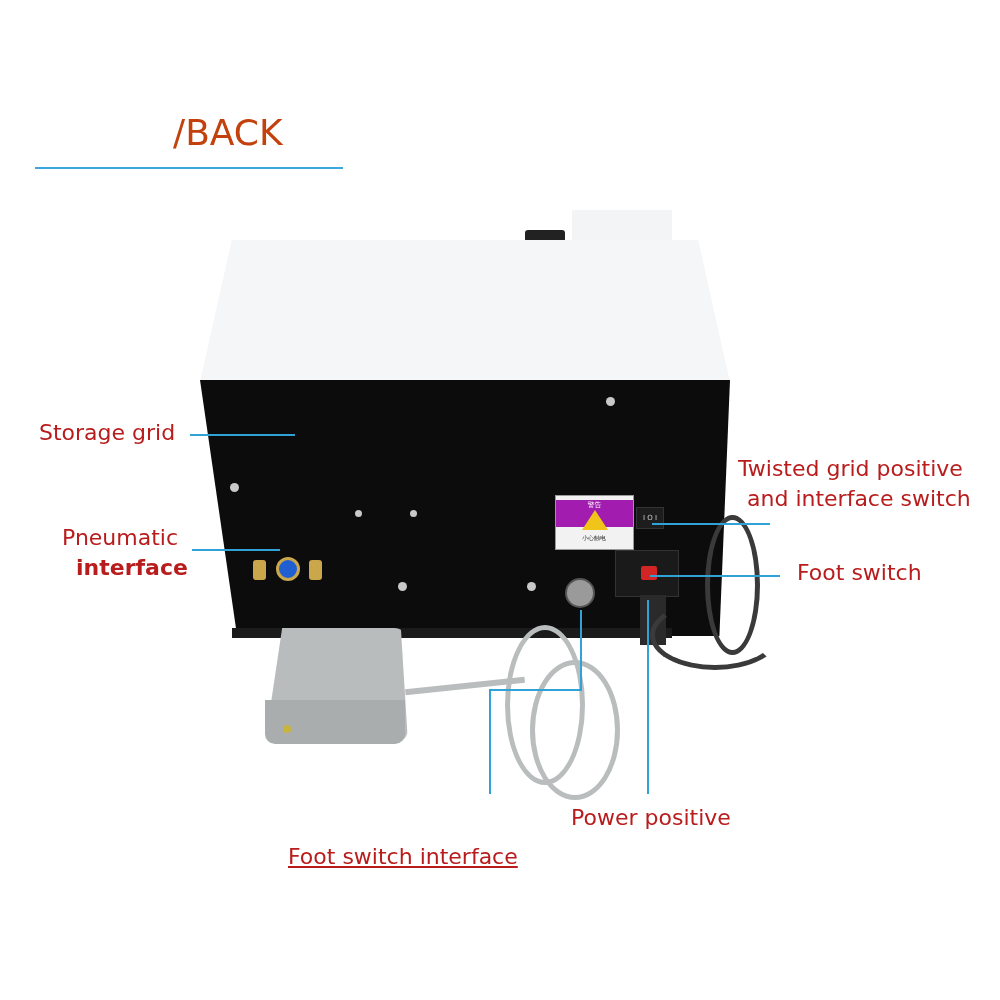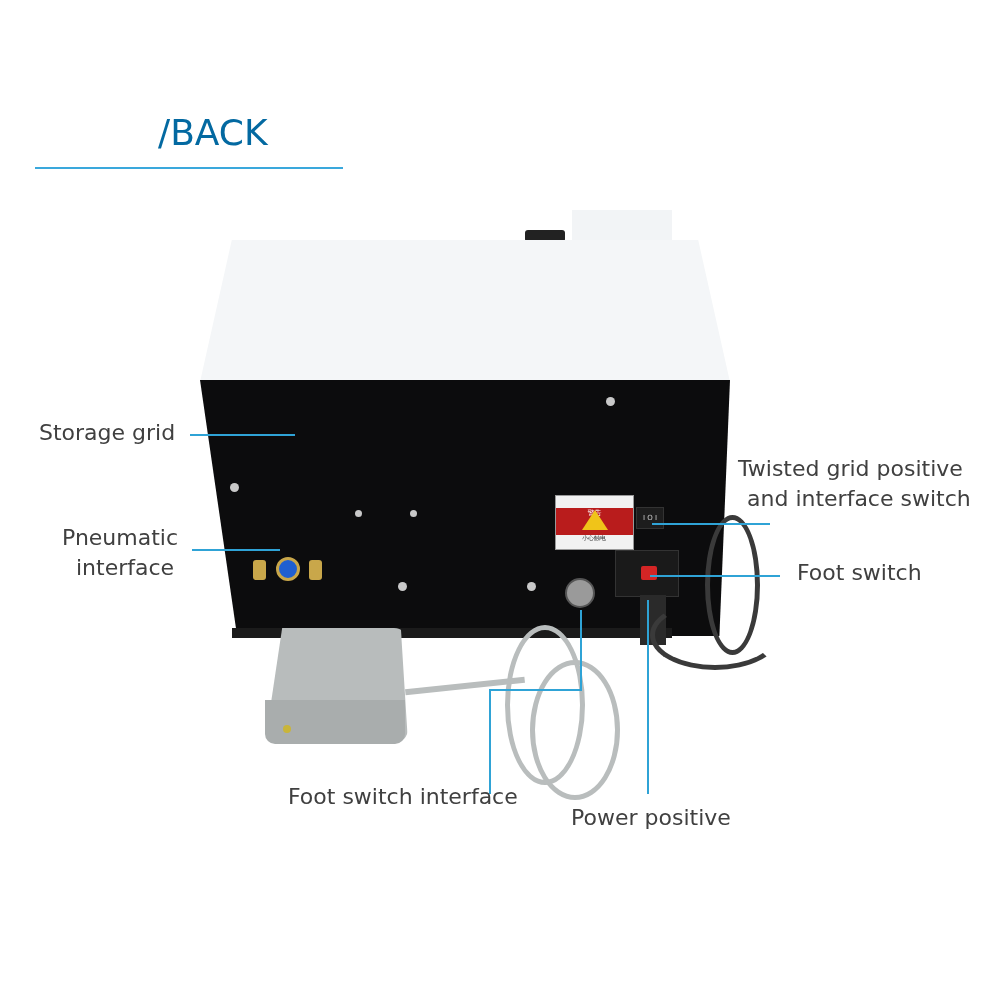--- a/index.html
+++ b/index.html
@@ -1,32 +1,32 @@
 <!DOCTYPE html>
 <html><head>
 <meta charset="utf-8">
 <style>
   html, body { margin:0; padding:0; }
   body { width:1000px; height:1000px; background:#ffffff; position:relative; overflow:hidden; font-family:"DejaVu Sans", sans-serif; }
   .abs { position:absolute; }
-  .title { left:158px; top:112px; font-size:36px; color:#0369a1; letter-spacing:0px; }
+  .title { left:173px; top:112px; font-size:36px; color:#c2410c; letter-spacing:0px; }
   .title-line { left:35px; top:167px; width:308px; height:2px; background:#3aa8dc; }
-  .label { font-size:22px; color:#404040; line-height:30px; white-space:nowrap; }
+  .label { font-size:22px; color:#b91c1c; line-height:30px; white-space:nowrap; }
   .cl { background:#2fa3d6; }
   .hl { height:2px; }
   .vl { width:2px; }
   
   .top-lid { left:200px; top:240px; width:530px; height:142px; background:#f4f6f8; clip-path:polygon(6% 0,94% 0,100% 100%,0 100%); }
   .top-box { left:572px; top:210px; width:100px; height:34px; background:#f2f4f6; }
   .knob { left:525px; top:230px; width:40px; height:12px; background:#222; border-radius:3px; }
   .panel { left:200px; top:380px; width:530px; height:256px; background:#0c0c0d; clip-path:polygon(0 0,100% 0,98% 100%,7% 100%); }
   .panel-edge { left:232px; top:628px; width:440px; height:10px; background:#1b1b1b; }
   .screw { width:9px; height:9px; border-radius:50%; background:#c9c9c9; }
   .warn { left:555px; top:495px; width:77px; height:53px; background:#f2f2f2; border:1px solid #999; }
-  .warn-top { left:0; top:12px; width:77px; height:27px; background:#b91c1c; color:#fff; font-size:7px; line-height:11px; text-align:center; }
+  .warn-top { left:0; top:4px; width:77px; height:27px; background:#a21caf; color:#fff; font-size:7px; line-height:11px; text-align:center; }
   .warn-tri { left:26px; top:14px; width:0; height:0; border-left:13px solid transparent; border-right:13px solid transparent; border-bottom:20px solid #f0c419; }
   .warn-bot { left:3px; top:38px; width:70px; font-size:6px; color:#333; text-align:center; line-height:7px; }
   .switch-tw { left:636px; top:507px; width:26px; height:20px; background:#1d1d1d; border:1px solid #333; color:#ccc; font-size:7px; text-align:center; line-height:20px; }
   .power-mod { left:615px; top:550px; width:62px; height:45px; background:#1a1a1a; border:1px solid #333; }
   .power-red { left:641px; top:566px; width:16px; height:14px; background:#d42525; border-radius:2px; }
   .plug { left:640px; top:595px; width:26px; height:50px; background:#2a2a2a; }
   .foot-conn { left:565px; top:578px; width:26px; height:26px; border-radius:50%; background:#9a9a9a; border:2px solid #555; }
   .fitting { width:13px; height:20px; background:#c9a74a; border-radius:3px; }
   .fitting-blue { width:18px; height:18px; background:#1f5fd1; border-radius:50%; border:3px solid #c9a74a; }
   .pedal { left:265px; top:628px; width:143px; height:115px; background:#b8bcbc; border-radius:14px; clip-path:polygon(12% 0,95% 0,100% 100%,0 100%); }
@@ -86,18 +86,18 @@
 <div class="abs cl hl" style="left:192px;top:549px;width:88px;"></div>
 <div class="abs cl hl" style="left:652px;top:523px;width:118px;"></div>
 <div class="abs cl hl" style="left:650px;top:575px;width:130px;"></div>
 <div class="abs cl vl" style="left:580px;top:610px;height:80px;"></div>
 <div class="abs cl hl" style="left:489px;top:689px;width:93px;"></div>
 <div class="abs cl vl" style="left:489px;top:689px;height:105px;"></div>
 <div class="abs cl vl" style="left:647px;top:600px;height:194px;"></div>
 
 <div class="abs label" style="left:39px;top:418px;">Storage grid</div>
 <div class="abs label" style="left:62px;top:523px;">Pneumatic</div>
-<div class="abs label" style="left:76px;top:553px;">interface</div>
+<div class="abs label" style="left:76px;top:553px;font-weight:bold;">interface</div>
 <div class="abs label" style="left:738px;top:454px;">Twisted grid positive</div>
 <div class="abs label" style="left:747px;top:484px;">and interface switch</div>
 <div class="abs label" style="left:797px;top:558px;">Foot switch</div>
-<div class="abs label" style="left:288px;top:782px;">Foot switch interface</div>
+<div class="abs label" style="left:288px;top:842px;text-decoration:underline;">Foot switch interface</div>
 <div class="abs label" style="left:571px;top:803px;">Power positive</div>
 
 </body></html>

